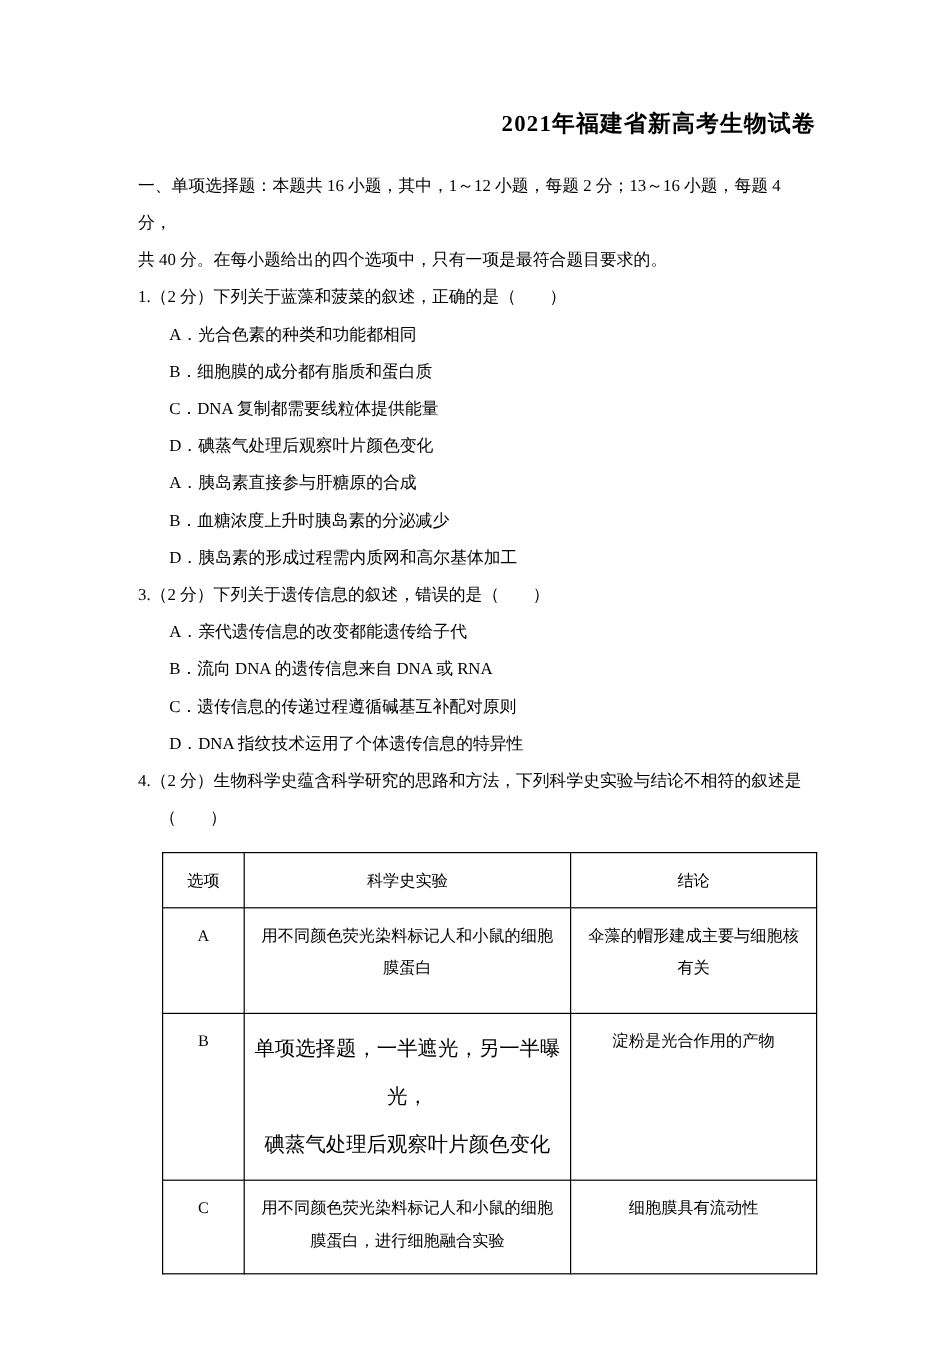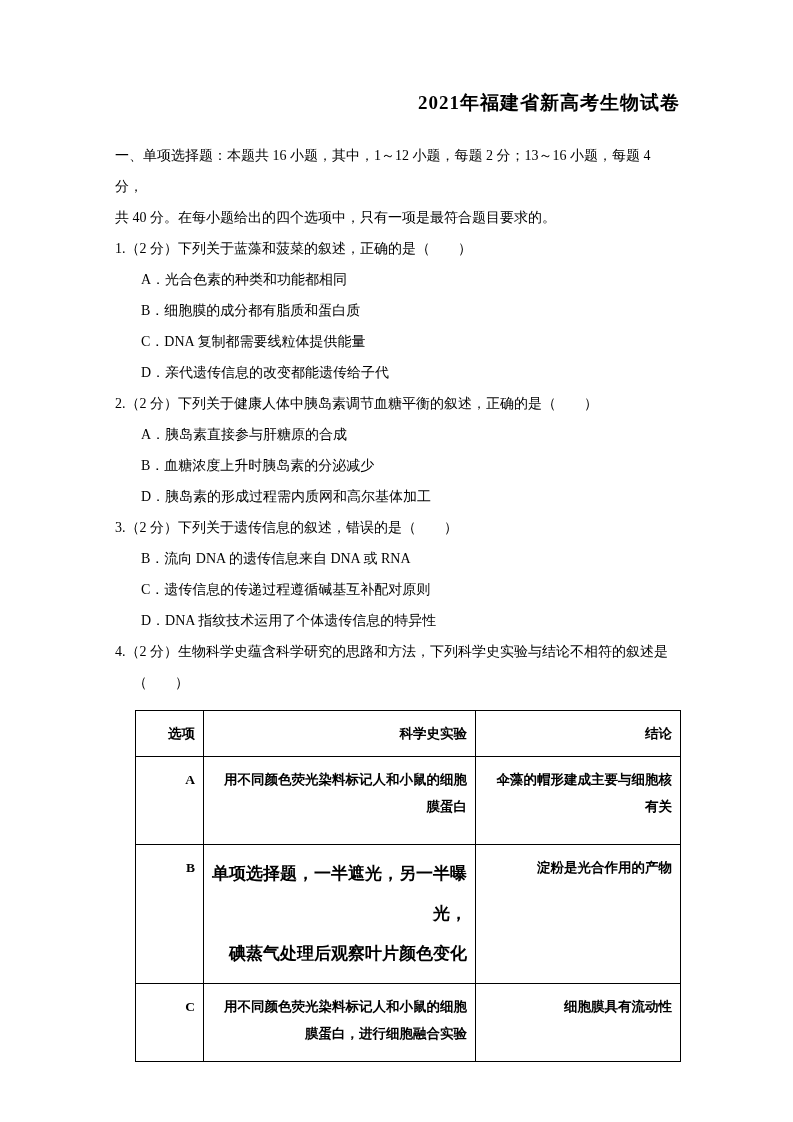--- a/index.html
+++ b/index.html
@@ -48,22 +48,22 @@
   table.q4-table {
     border-collapse: collapse;
     table-layout: fixed;
     width: 545px;
     margin: 12px 0 0 20px;
     font-size: 13.5px;
   }
   table.q4-table th,
   table.q4-table td {
     border: 1px solid #000000;
-    font-weight: bold;
-    text-align: right;
+    font-weight: normal;
+    text-align: center;
     padding: 9px 8px;
     line-height: 27px;
     box-sizing: border-box;
     word-break: break-all;
   }
   table.q4-table th {
     vertical-align: middle;
   }
   table.q4-table td {
     vertical-align: top;
@@ -88,32 +88,32 @@
   <h1 class="title">2021年福建省新高考生物试卷</h1>
 
   <div class="intro-line">一、单项选择题：本题共 16 小题，其中，1～12 小题，每题 2 分；13～16 小题，每题 4 分，</div>
   <div class="intro-line">共 40 分。在每小题给出的四个选项中，只有一项是最符合题目要求的。</div>
 
   <div class="question">
     <div class="stem">1.（2 分）下列关于蓝藻和菠菜的叙述，正确的是（　　）</div>
     <div class="option">A．光合色素的种类和功能都相同</div>
     <div class="option">B．细胞膜的成分都有脂质和蛋白质</div>
     <div class="option">C．DNA 复制都需要线粒体提供能量</div>
-    <div class="option">D．亲代遗传信息的改变都能遗传给子代</div>
+    <div class="option">D．碘蒸气处理后观察叶片颜色变化</div>
   </div>
 
   <div class="question">
-    <div class="stem">2.（2 分）下列关于健康人体中胰岛素调节血糖平衡的叙述，正确的是（　　）</div>
     <div class="option">A．胰岛素直接参与肝糖原的合成</div>
     <div class="option">B．血糖浓度上升时胰岛素的分泌减少</div>
     <div class="option">D．胰岛素的形成过程需内质网和高尔基体加工</div>
   </div>
 
   <div class="question">
     <div class="stem">3.（2 分）下列关于遗传信息的叙述，错误的是（　　）</div>
+    <div class="option">A．亲代遗传信息的改变都能遗传给子代</div>
     <div class="option">B．流向 DNA 的遗传信息来自 DNA 或 RNA</div>
     <div class="option">C．遗传信息的传递过程遵循碱基互补配对原则</div>
     <div class="option">D．DNA 指纹技术运用了个体遗传信息的特异性</div>
   </div>
 
   <div class="question">
     <div class="stem">4.（2 分）生物科学史蕴含科学研究的思路和方法，下列科学史实验与结论不相符的叙述是</div>
     <div class="stem-cont">（　　）</div>
   </div>
 

